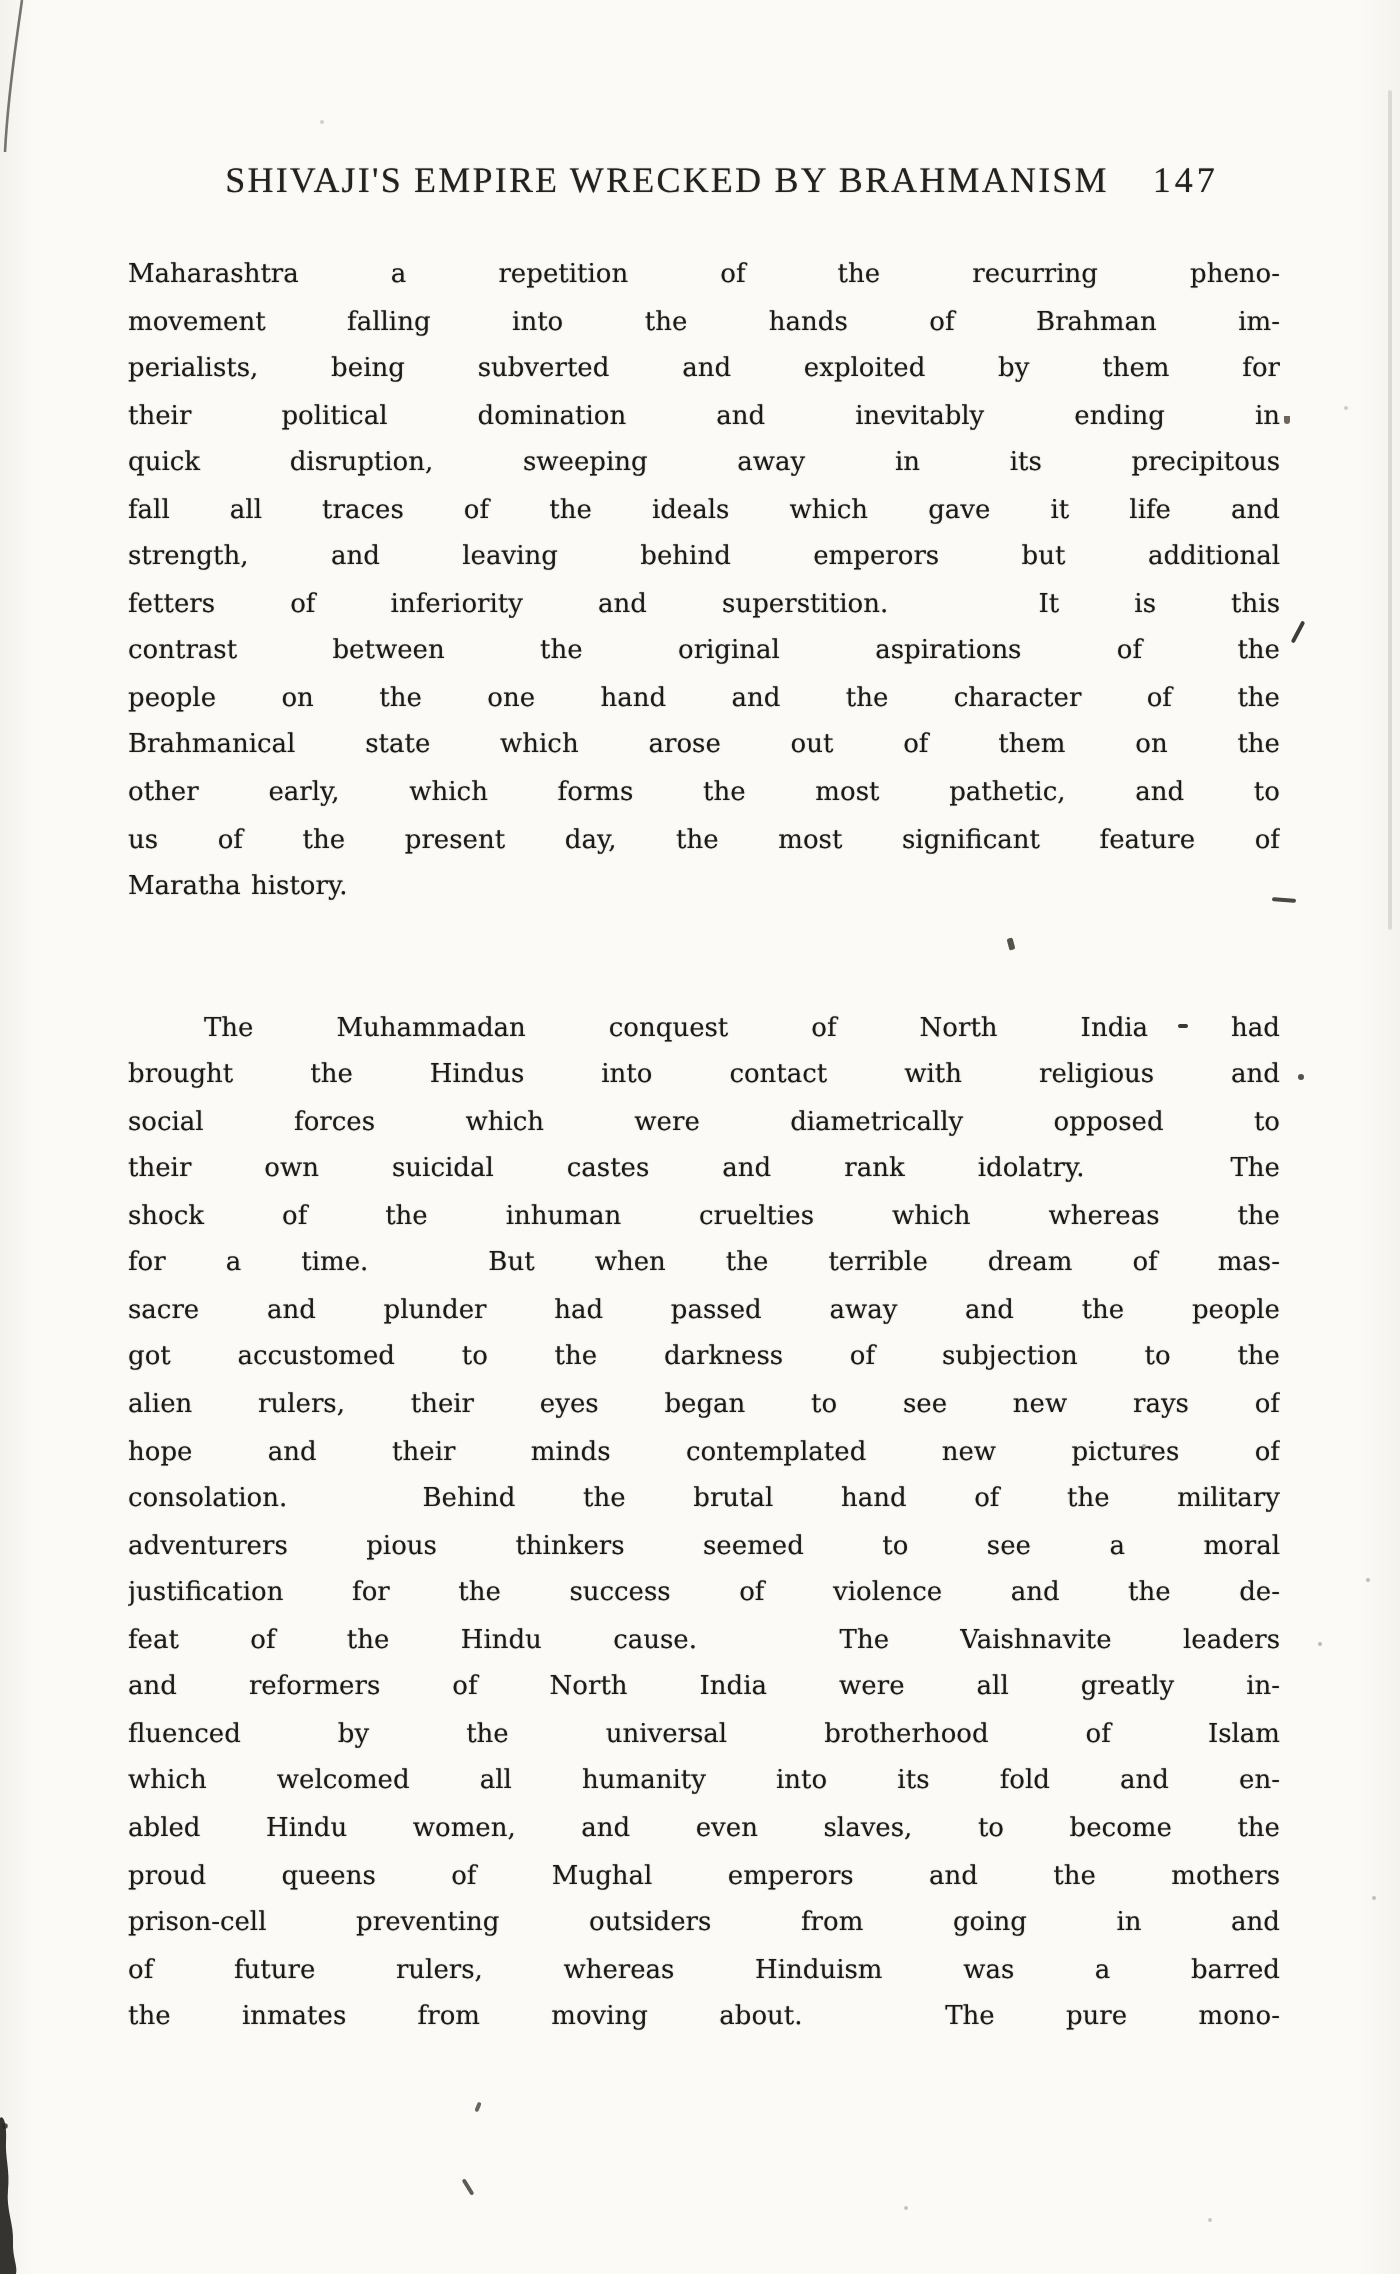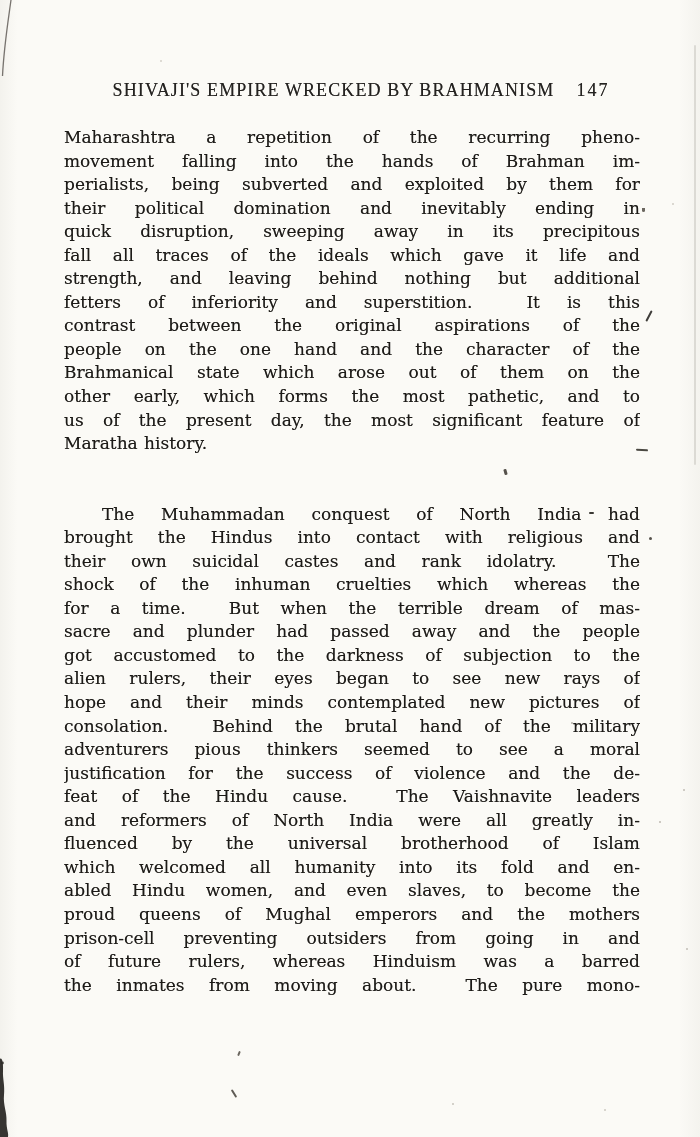--- a/index.html
+++ b/index.html
@@ -12,21 +12,21 @@
   }
   .header{
     position:absolute;top:80px;left:64px;width:576px;
     display:flex;justify-content:center;align-items:center;gap:22px;
     font-family:"Liberation Serif",serif;font-size:18px;line-height:20px;
     letter-spacing:1.1px;white-space:nowrap;color:var(--header-ink,#242220);
     transform:translateX(9px);
     text-shadow:0 0 .5px rgba(30,28,25,.6);
   }
   .pagenum{letter-spacing:2px;}
-  .bodytext{position:absolute;top:126px;left:64px;width:576px;font-size:17px;}
+  .bodytext{position:absolute;top:126px;left:64px;width:576px;font-size:13px;}
   .paragraph+.paragraph{margin-top:30px;}
   .line{
     height:23.55px;line-height:23.55px;
     text-align:justify;text-align-last:justify;
     white-space:pre-wrap;overflow:hidden;
     text-shadow:0 0 .6px rgba(28,26,23,.5);
     word-spacing:1px;
   }
   .line.short{text-align-last:left;}
   .line.indent{text-indent:38px;margin-top:47px;}
@@ -64,32 +64,33 @@
   </div>
 
   <div class="bodytext">
       <div class="paragraph">
         <div class="line">Maharashtra a repetition of the recurring pheno-</div>
         <div class="line">movement falling into the hands of Brahman im-</div>
         <div class="line">perialists, being subverted and exploited by them for</div>
         <div class="line">their political domination and inevitably ending in</div>
         <div class="line">quick disruption, sweeping away in its precipitous</div>
         <div class="line">fall all traces of the ideals which gave it life and</div>
-        <div class="line">strength, and leaving behind nothing but additional</div>
+        <div class="line">strength, and leaving behind emperors but additional</div>
         <div class="line">fetters of inferiority and superstition.  It is this</div>
         <div class="line">contrast between the original aspirations of the</div>
         <div class="line">people on the one hand and the character of the</div>
         <div class="line">Brahmanical state which arose out of them on the</div>
         <div class="line">other early, which forms the most pathetic, and to</div>
         <div class="line">us of the present day, the most significant feature of</div>
         <div class="line short">Maratha history.</div>
       </div>
       <div class="paragraph">
         <div class="line indent">The Muhammadan conquest of North India had</div>
         <div class="line">brought the Hindus into contact with religious and</div>
+        <div class="line">social forces which were diametrically opposed to</div>
         <div class="line">their own suicidal castes and rank idolatry.  The</div>
         <div class="line">shock of the inhuman cruelties which whereas the</div>
         <div class="line">for a time.  But when the terrible dream of mas-</div>
         <div class="line">sacre and plunder had passed away and the people</div>
         <div class="line">got accustomed to the darkness of subjection to the</div>
         <div class="line">alien rulers, their eyes began to see new rays of</div>
         <div class="line">hope and their minds contemplated new pictures of</div>
         <div class="line">consolation.  Behind the brutal hand of the military</div>
         <div class="line">adventurers pious thinkers seemed to see a moral</div>
         <div class="line">justification for the success of violence and the de-</div>

